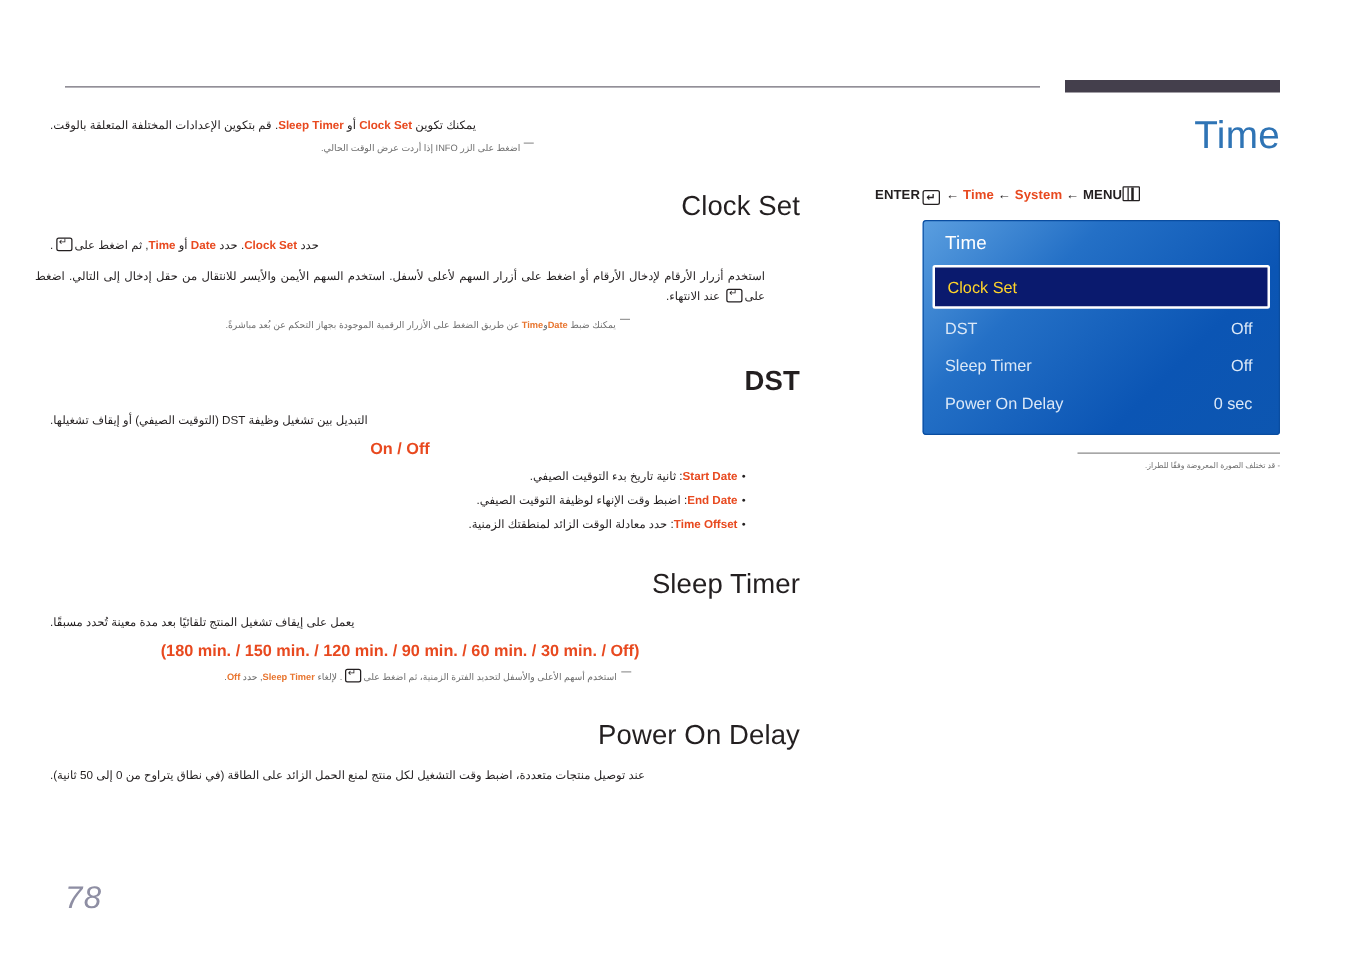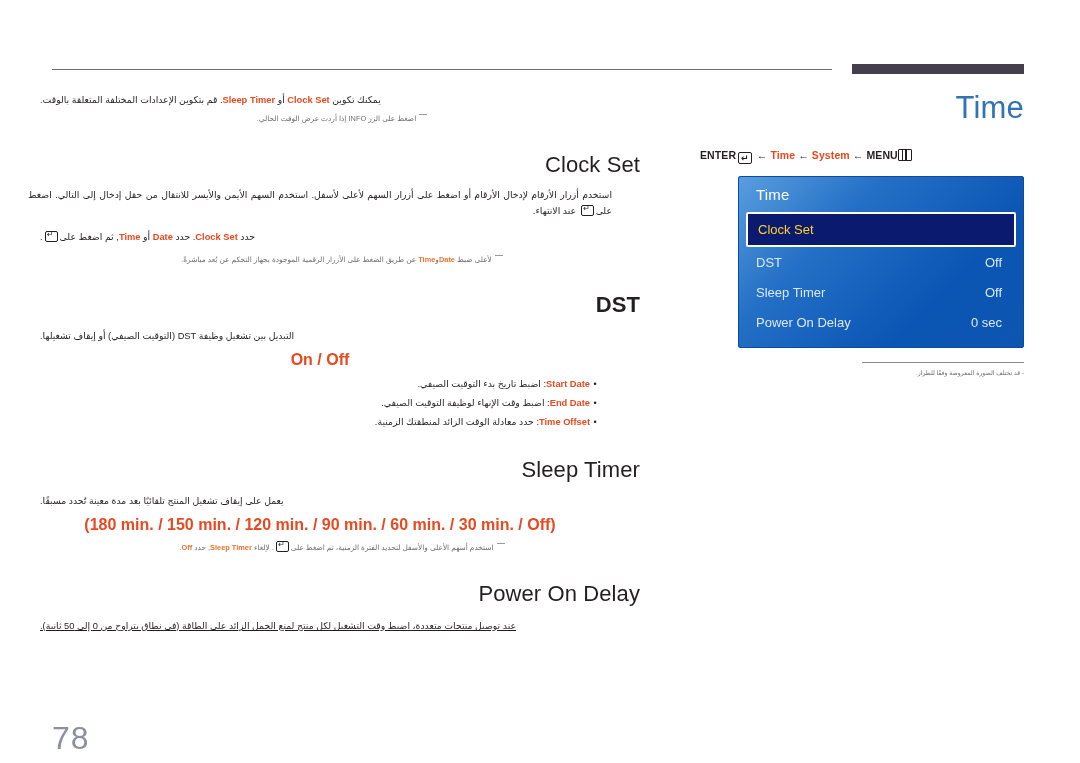--- a/index.html
+++ b/index.html
@@ -118,21 +118,21 @@
   }
   .h2-dst{font-weight:bold;font-size:22px;}
 
   .body-line{
     font-size:9.3px;line-height:1.75;color:#231f20;
     text-align:left;
   }
   .body-just{text-align:justify;text-align-last:right;}
   .or{color:#e8491f;font-weight:bold;}
   .opt-line{
-    color:#e8491f;font-weight:bold;font-size:16px;
+    color:#e8491f;font-weight:bold;font-size:13px;
     direction:ltr;text-align:center;
   }
   .note{
     font-size:7.4px;line-height:1.7;color:#6d6d6d;
     text-align:center;
     padding-left:44px;
   }
   .note .or{color:#e8752f;}
   .note-dash{
     display:inline-block;width:8px;border-top:1px solid #9a9a9a;
@@ -166,23 +166,24 @@
   .blt-txt{flex:0 0 auto;}
 
   
   .s-clockset{margin-top:26px;}
   .s-dst{margin-top:26px;}
   .s-sleep{margin-top:26px;}
   .s-pod{margin-top:26px;}
 
   
   .pageno{
-    position:absolute;left:52px;top:720px;
-    font-size:32px;color:#8e8ea3;letter-spacing:1px;
+    position:absolute;left:52px;top:704px;
+    font-size:25px;color:#8e8ea3;letter-spacing:1px;
     direction:ltr;
+    font-style:italic;
   }
 </style>
 </head>
 <body>
 
 <div class="page">
 
   <div class="top-rule"></div>
   <div class="top-bar"></div>
 
@@ -241,47 +242,47 @@
         <span>أو</span>
         <span class="or">Sleep Timer</span><span>. قم بتكوين الإعدادات المختلفة المتعلقة بالوقت.</span>
       </p>
       <p class="note" style="margin-top:5px;">
         <span class="note-dash"></span><span>اضغط على الزر INFO إذا أردت عرض الوقت الحالي.</span>
       </p>
     </div>
 
     <div class="blk s-clockset">
       <div class="h2" style="padding-left:40px;">Clock Set</div>
-      <p class="body-line body-just" style="margin-top:9px;padding:0 28px 0 28px;">
-        <span>استخدم أزرار الأرقام لإدخال الأرقام أو اضغط على أزرار السهم لأعلى لأسفل. استخدم السهم الأيمن والأيسر للانتقال من حقل إدخال إلى التالي. اضغط على</span><span class="ent sm"></span>
-        <span>عند الانتهاء.</span>
-      </p>
       <p class="body-line" style="margin-top:10px;padding:0 40px 0 40px;">
         <span>حدد</span>
         <span class="or">Clock Set</span><span>. حدد</span>
         <span class="or">Date</span>
         <span>أو</span>
         <span class="or">Time</span><span>, ثم اضغط على</span><span class="ent sm"></span><span>.</span>
       </p>
+      <p class="body-line body-just" style="margin-top:9px;padding:0 28px 0 28px;">
+        <span>استخدم أزرار الأرقام لإدخال الأرقام أو اضغط على أزرار السهم لأعلى لأسفل. استخدم السهم الأيمن والأيسر للانتقال من حقل إدخال إلى التالي. اضغط على</span><span class="ent sm"></span>
+        <span>عند الانتهاء.</span>
+      </p>
       <p class="note" style="margin-top:8px;">
-        <span class="note-dash"></span><span>لأعلى ضبط</span>
+        <span class="note-dash"></span><span>يمكنك ضبط</span>
         <span class="or">Date</span><span>و</span><span class="or">Time</span>
         <span>عن طريق الضغط على الأزرار الرقمية الموجودة بجهاز التحكم عن بُعد مباشرةً.</span>
       </p>
     </div>
 
     <div class="blk s-dst">
       <div class="h2 h2-dst" style="padding-left:40px;">DST</div>
       <p class="body-line" style="margin-top:10px;padding:0 40px 0 40px;">التبديل بين تشغيل وظيفة DST (التوقيت الصيفي) أو إيقاف تشغيلها.</p>
       <p class="opt-line" style="margin-top:7px;padding:0 40px 0 40px;">On / Off</p>
 
       <ul class="bullets" style="padding:0 40px 0 40px;">
         <li>
           <span class="blt-dot">•</span>
-          <span class="blt-txt"><span class="or">Start Date</span><span>: اضبط تاريخ بدء التوقيت الصيفي.</span></span>
+          <span class="blt-txt"><span class="or">Start Date</span><span>: ثانية تاريخ بدء التوقيت الصيفي.</span></span>
         </li>
         <li>
           <span class="blt-dot">•</span>
           <span class="blt-txt"><span class="or">End Date</span><span>: اضبط وقت الإنهاء لوظيفة التوقيت الصيفي.</span></span>
         </li>
         <li>
           <span class="blt-dot">•</span>
           <span class="blt-txt"><span class="or">Time Offset</span><span>: حدد معادلة الوقت الزائد لمنطقتك الزمنية.</span></span>
         </li>
       </ul>
@@ -293,20 +294,20 @@
       <p class="opt-line" style="margin-top:7px;padding:0 40px 0 40px;">(180 min. / 150 min. / 120 min. / 90 min. / 60 min. / 30 min. / Off)</p>
       <p class="note" style="margin-top:7px;">
         <span class="note-dash"></span><span>استخدم أسهم الأعلى والأسفل لتحديد الفترة الزمنية، ثم اضغط على</span><span class="ent sm"></span><span>. لإلغاء</span>
         <span class="or">Sleep Timer</span><span>, حدد</span>
         <span class="or">Off</span><span>.</span>
       </p>
     </div>
 
     <div class="blk s-pod">
       <div class="h2" style="padding-left:40px;">Power On Delay</div>
-      <p class="body-line" style="margin-top:11px;padding:0 40px 0 40px;text-decoration:underline;">عند توصيل منتجات متعددة، اضبط وقت التشغيل لكل منتج لمنع الحمل الزائد على الطاقة (في نطاق يتراوح من 0 إلى 50 ثانية).</p>
+      <p class="body-line" style="margin-top:11px;padding:0 40px 0 40px;">عند توصيل منتجات متعددة، اضبط وقت التشغيل لكل منتج لمنع الحمل الزائد على الطاقة (في نطاق يتراوح من 0 إلى 50 ثانية).</p>
     </div>
 
   </div>
 
   <div class="pageno">78</div>
 
 </div>
 
 </body></html>

